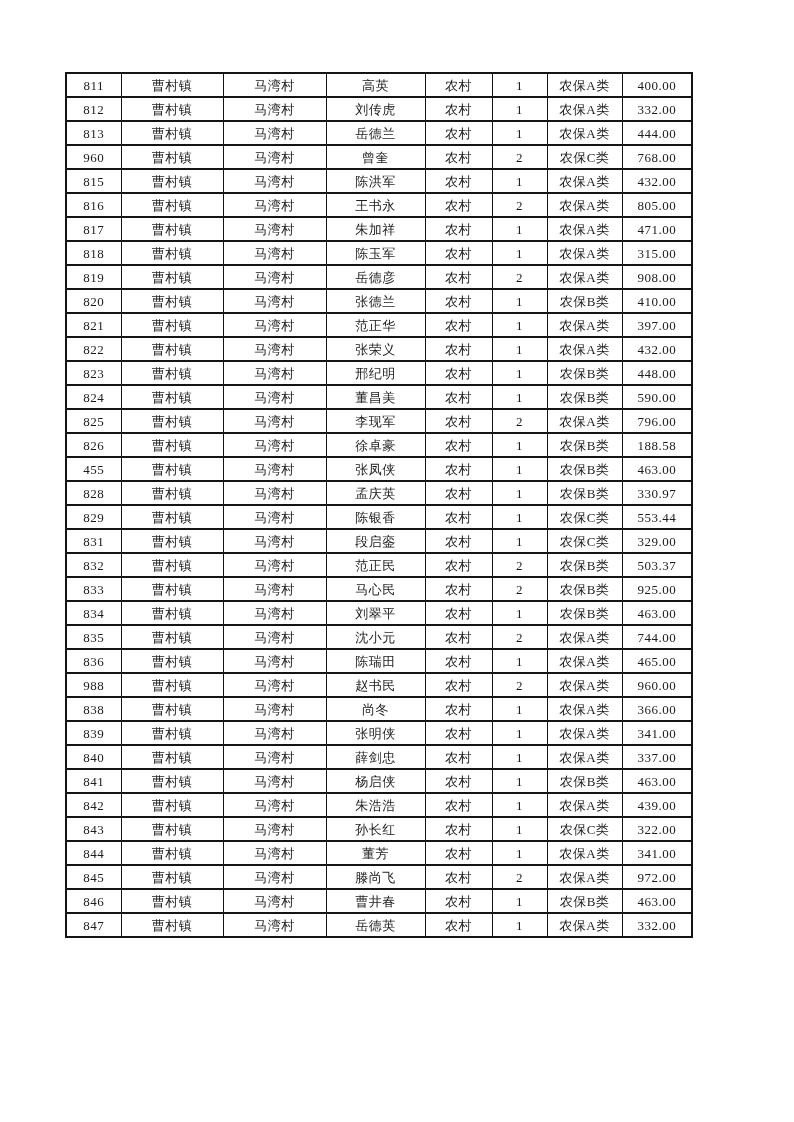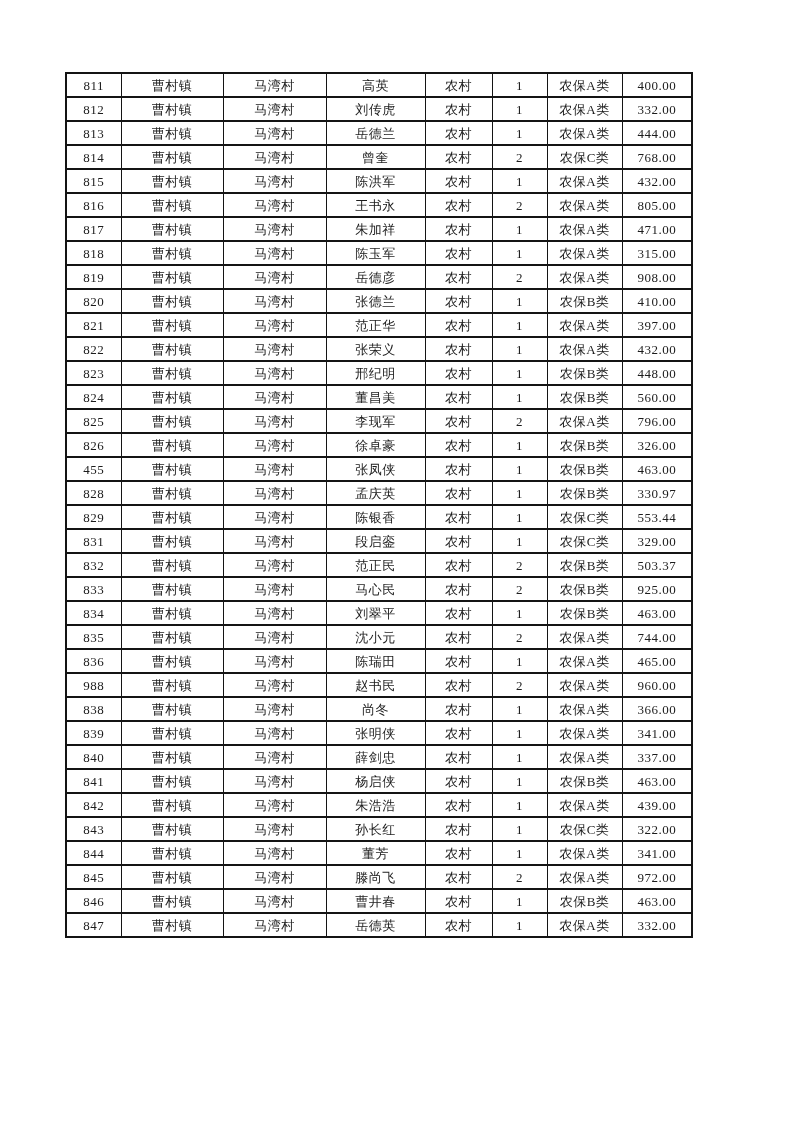--- a/index.html
+++ b/index.html
@@ -97,21 +97,21 @@
           <td>813</td>
           <td>曹村镇</td>
           <td>马湾村</td>
           <td>岳德兰</td>
           <td>农村</td>
           <td>1</td>
           <td>农保A类</td>
           <td>444.00</td>
         </tr>
         <tr>
-          <td>814</td>
+          <td>960</td>
           <td>曹村镇</td>
           <td>马湾村</td>
           <td>曾奎</td>
           <td>农村</td>
           <td>2</td>
           <td>农保C类</td>
           <td>768.00</td>
         </tr>
         <tr>
           <td>815</td>
@@ -204,41 +204,41 @@
           <td>448.00</td>
         </tr>
         <tr>
           <td>824</td>
           <td>曹村镇</td>
           <td>马湾村</td>
           <td>董昌美</td>
           <td>农村</td>
           <td>1</td>
           <td>农保B类</td>
-          <td>560.00</td>
+          <td>590.00</td>
         </tr>
         <tr>
           <td>825</td>
           <td>曹村镇</td>
           <td>马湾村</td>
           <td>李现军</td>
           <td>农村</td>
           <td>2</td>
           <td>农保A类</td>
           <td>796.00</td>
         </tr>
         <tr>
           <td>826</td>
           <td>曹村镇</td>
           <td>马湾村</td>
           <td>徐卓豪</td>
           <td>农村</td>
           <td>1</td>
           <td>农保B类</td>
-          <td>326.00</td>
+          <td>188.58</td>
         </tr>
         <tr>
           <td>455</td>
           <td>曹村镇</td>
           <td>马湾村</td>
           <td>张凤侠</td>
           <td>农村</td>
           <td>1</td>
           <td>农保B类</td>
           <td>463.00</td>

